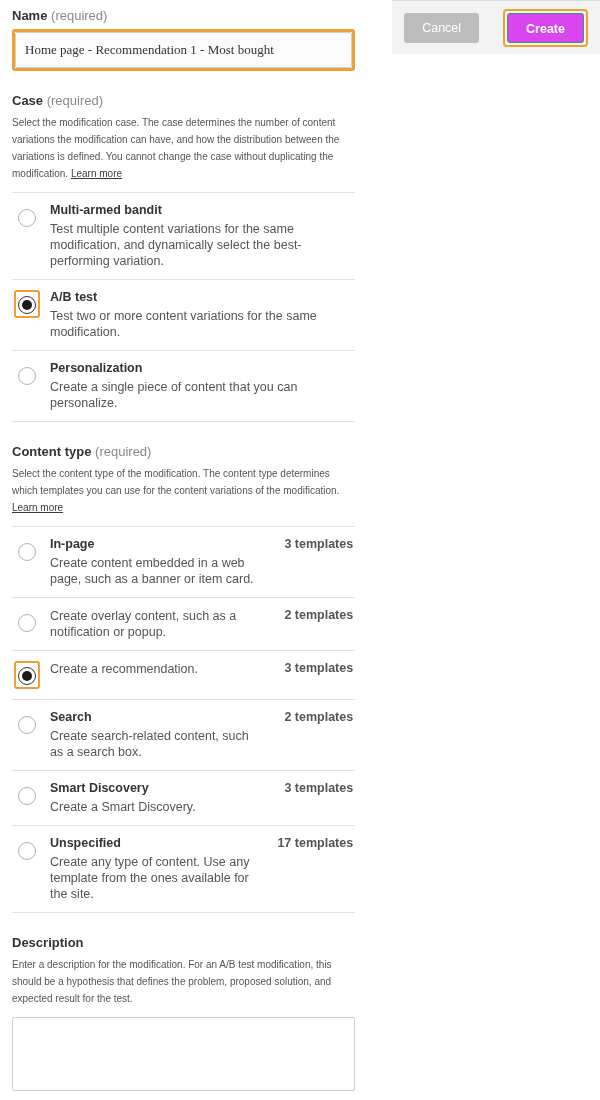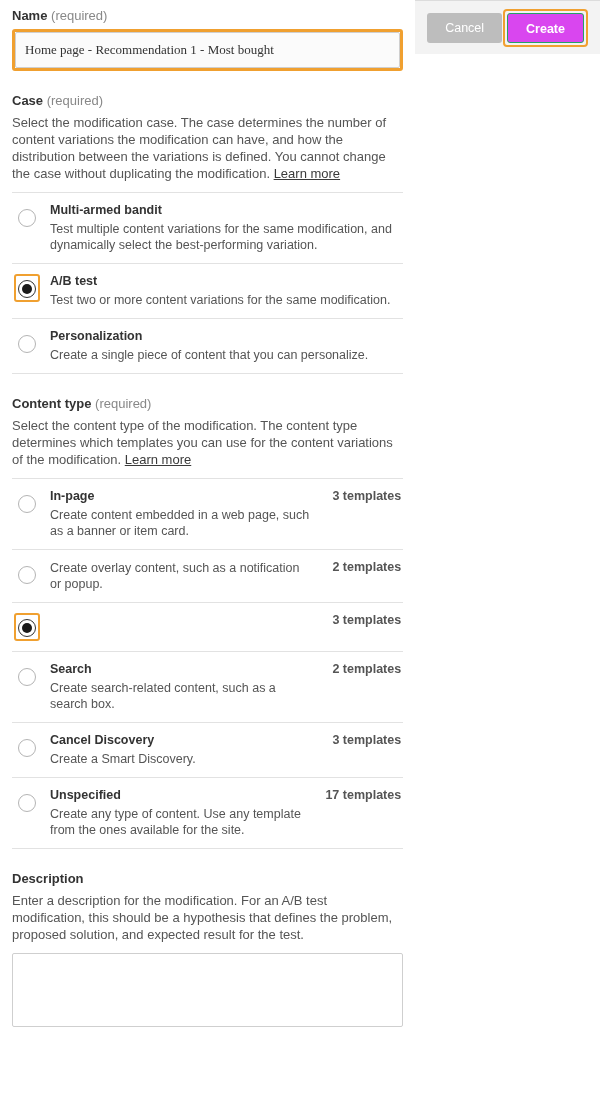--- a/index.html
+++ b/index.html
@@ -58,21 +58,21 @@
   }
 
   .section-title {
     font-size: 13px;
     font-weight: bold;
     margin: 22px 0 6px 0;
   }
   .section-title .req { font-weight: normal; color: #888; }
 
   .section-desc {
-    font-size: 13px;
+    font-size: 10px;
     line-height: 17px;
     color: #555;
     margin-bottom: 10px;
   }
   .learn-more {
     color: #3a3a3a;
     text-decoration: underline;
     cursor: pointer;
   }
 
@@ -155,21 +155,22 @@
 
   .footer {
     flex: 0 0 auto;
     height: 54px;
     background: #f3f3f3;
     border-top: 1px solid #dcdcdc;
     display: flex;
     align-items: center;
     justify-content: flex-end;
     padding: 0 12px;
-    gap: 1px;
+    gap: 24px;
+    margin-left: 25px;
   }
   .btn {
     font-family: "Liberation Sans", sans-serif;
     font-size: 12.5px;
     border-radius: 3px;
     padding: 0 18px;
     height: 30px;
     line-height: 30px;
     border: none;
     cursor: pointer;
@@ -283,41 +284,42 @@
           <span class="option-desc" style="display:block">Create overlay content, such as a notification or popup.</span>
         </span>
         <span class="option-meta">2 templates</span>
       </div>
 
       <div class="option-row">
         <span class="radio-box hl">
           <span class="radio-outer checked"></span>
         </span>
         <span class="option-text">
+          <span class="option-desc" style="display:block">Create a recommendation.</span>
         </span>
         <span class="option-meta">3 templates</span>
       </div>
 
       <div class="option-row">
         <span class="radio-box">
           <span class="radio-outer"></span>
         </span>
         <span class="option-text">
           <span class="option-title" style="display:block">Search</span>
           <span class="option-desc" style="display:block">Create search-related content, such as a search box.</span>
         </span>
         <span class="option-meta">2 templates</span>
       </div>
 
       <div class="option-row">
         <span class="radio-box">
           <span class="radio-outer"></span>
         </span>
         <span class="option-text">
-          <span class="option-title" style="display:block">Cancel Discovery</span>
+          <span class="option-title" style="display:block">Smart Discovery</span>
           <span class="option-desc" style="display:block">Create a Smart Discovery.</span>
         </span>
         <span class="option-meta">3 templates</span>
       </div>
 
       <div class="option-row">
         <span class="radio-box">
           <span class="radio-outer"></span>
         </span>
         <span class="option-text">

